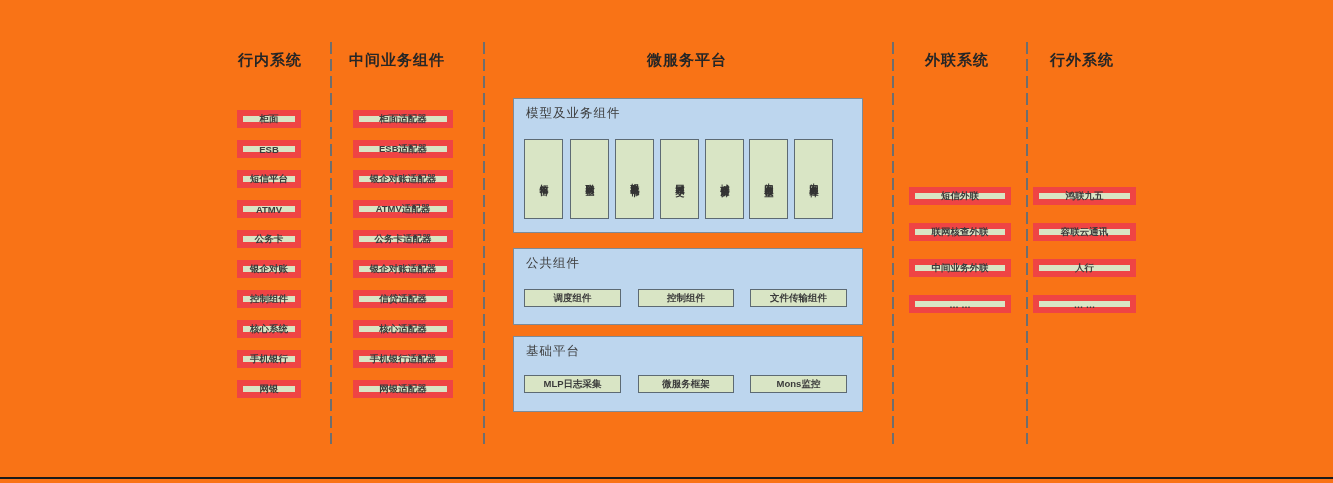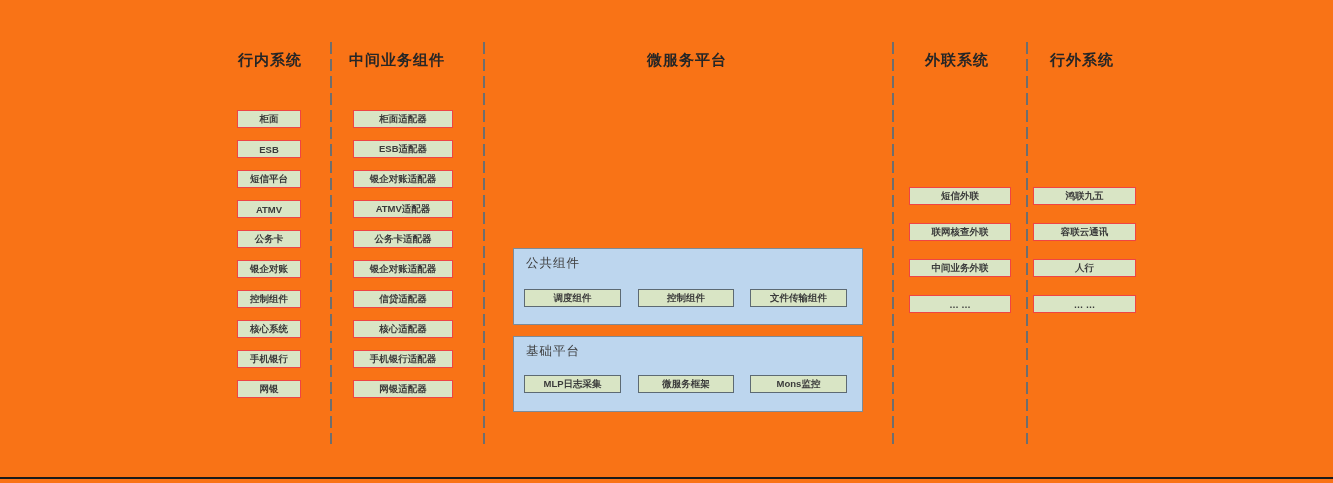--- a/index.html
+++ b/index.html
@@ -25,21 +25,21 @@
     position: absolute;
     top: 42px;
     height: 402px;
     width: 2px;
     background: repeating-linear-gradient(to bottom, #6e6e6e 0px, #6e6e6e 12px, transparent 12px, transparent 17px);
   }
   .gbox {
     position: absolute;
     height: 18px;
     background: #d9e5c5;
-    border: 1px solid #ef4444;
+    border: 6px solid #ef4444;
     box-sizing: border-box;
     display: flex;
     align-items: center;
     justify-content: center;
     font-size: 9.5px;
     font-weight: bold;
     color: #3b3b3b;
     white-space: nowrap;
   }
   .w64  { width: 64px;  left: 237px; }
@@ -123,20 +123,30 @@
   <div class="gbox w100" style="top:140px">ESB适配器</div>
   <div class="gbox w100" style="top:170px">银企对账适配器</div>
   <div class="gbox w100" style="top:200px">ATMV适配器</div>
   <div class="gbox w100" style="top:230px">公务卡适配器</div>
   <div class="gbox w100" style="top:260px">银企对账适配器</div>
   <div class="gbox w100" style="top:290px">信贷适配器</div>
   <div class="gbox w100" style="top:320px">核心适配器</div>
   <div class="gbox w100" style="top:350px">手机银行适配器</div>
   <div class="gbox w100" style="top:380px">网银适配器</div>
 
+  <div class="bluebox" style="top:98px; height:135px">
+    <div class="blabel">模型及业务组件</div>
+    <div class="vbox" style="left:10px">短信平台</div>
+    <div class="vbox" style="left:56px">联网核查</div>
+    <div class="vbox" style="left:101px">银联及银行卡</div>
+    <div class="vbox" style="left:146px">同城票交</div>
+    <div class="vbox" style="left:191px">城商行清算</div>
+    <div class="vbox" style="left:235px">中间业务模型</div>
+    <div class="vbox" style="left:280px">中间业务组件</div>
+  </div>
 
   <div class="bluebox" style="top:336px; height:76px">
     <div class="blabel">基础平台</div>
     <div class="gbox inbox" style="left:10px;  top:38px; width:97px">MLP日志采集</div>
     <div class="gbox inbox" style="left:124px; top:38px; width:96px">微服务框架</div>
     <div class="gbox inbox" style="left:236px; top:38px; width:97px">Mons监控</div>
   </div>
 
   <div class="bluebox" style="top:248px; height:77px">
     <div class="blabel">公共组件</div>

